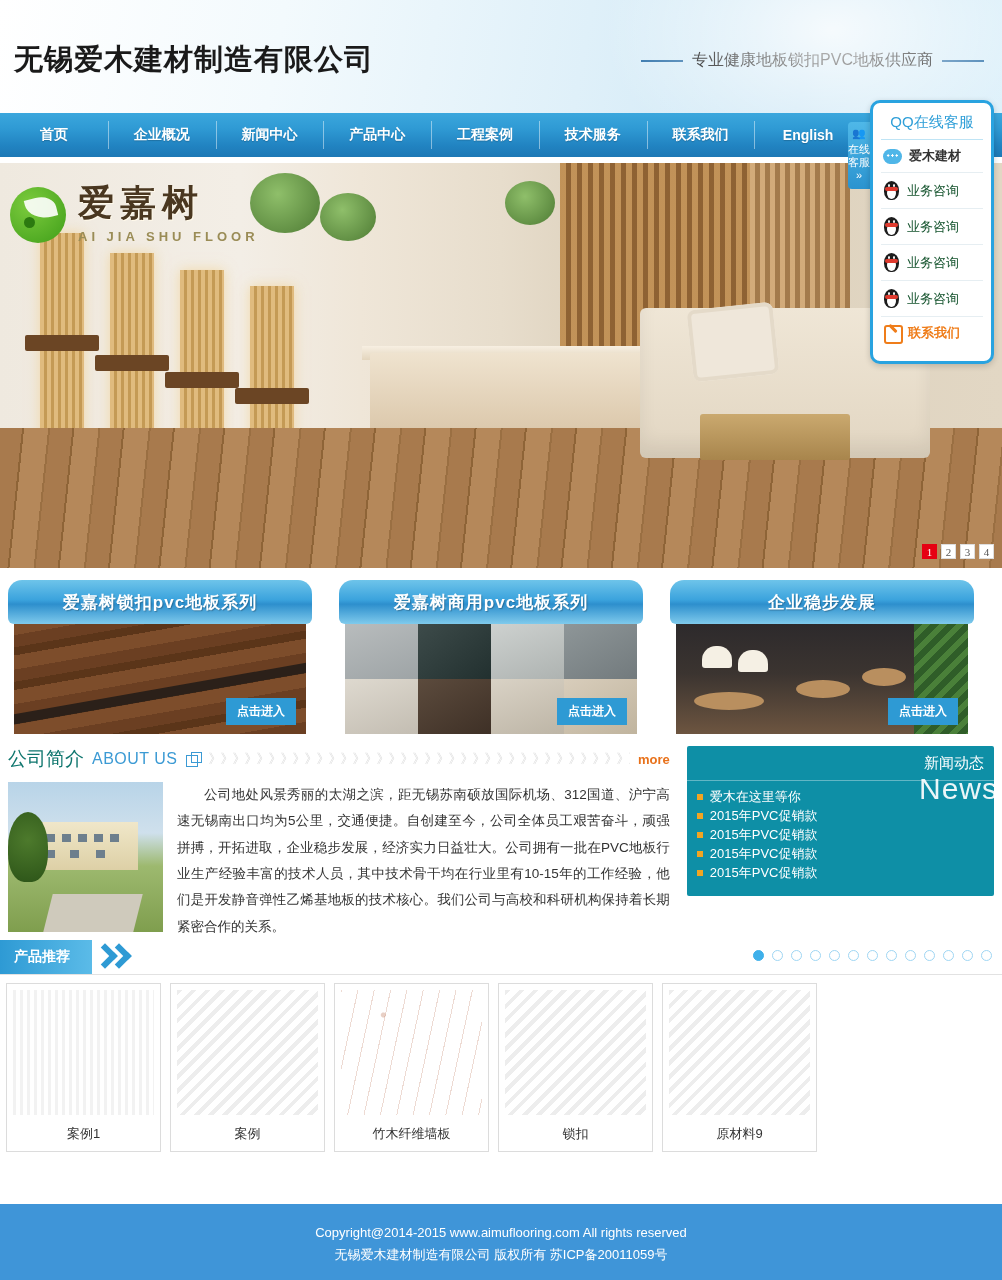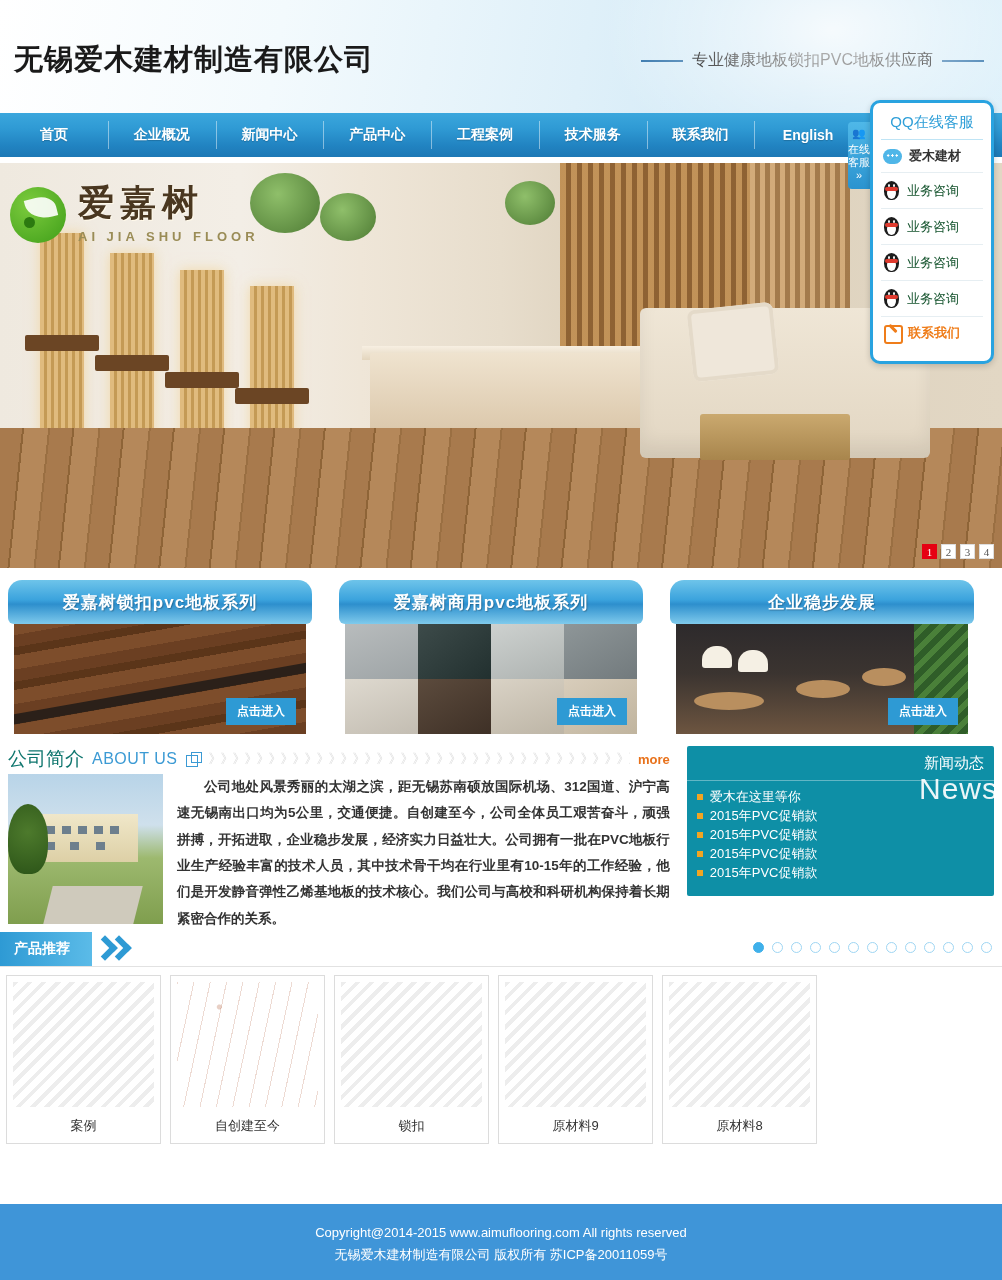--- a/index.html
+++ b/index.html
@@ -187,21 +187,21 @@
   .about { width: 668px; }
   .about-head { display: flex; align-items: center; gap: 8px; padding-bottom: 2px; }
   .ah-cn { font-size: 19px; color: #0f766e; }
   .ah-en { font-size: 16px; color: #3b9ad4; letter-spacing: .5px; }
   .ah-ico { width: 15px; height: 14px; position: relative; }
   .ah-ico::before{content:"";position:absolute;left:0;top:3px;width:10px;height:10px;border:1.5px solid #3b9ad4;}
   .ah-ico::after{content:"";position:absolute;left:5px;top:0;width:9px;height:9px;border:1.5px solid #3b9ad4;}
   .ah-chevs { flex: 1; overflow: hidden; color: #d9d9d9; font-size: 13px;
               letter-spacing: -1px; white-space: nowrap; user-select:none;}
   .ah-more { color: #e8711a; font-size: 13px; font-weight: bold; cursor: pointer; }
-  .about-body { display: flex; gap: 14px; margin-top: 0; font-weight: bold; }
+  .about-body { display: flex; gap: 14px; margin-top: 8px; }
   .about-photo {
     width: 155px; height: 150px; flex: none; position: relative; overflow: hidden;
     background: linear-gradient(180deg,#b8d4e8 0%,#cfe0ec 34%,#9db96f 56%,#7f9e4e 100%);
   }
   .about-photo .bldg{ position:absolute; left:26px; top:40px; width:104px; height:48px;
     background: linear-gradient(180deg,#f0e7c9,#ddd0a6);}
   .about-photo .win{ position:absolute; top:52px; width:9px; height:8px; background:#6d7f8d;}
   .about-photo .tree{ position:absolute; left:0; top:30px; width:40px; height:70px;
     background:radial-gradient(circle at 50% 40%,#4d7a2c,#2c5418); border-radius:50% 50% 40% 40%;}
   .about-photo .road{ position:absolute; left:40px; bottom:0; width:90px; height:38px;
@@ -517,37 +517,37 @@
       <span class="pd"></span>
       <span class="pd"></span>
       <span class="pd"></span>
       <span class="pd"></span>
     </div>
 </div>
 <div class="prod-sep"></div>
 
 <div class="prods" id="prods">
     <div class="prod">
+      <div class="thumb t1 tx-v"></div>
+      <div class="cap">案例1</div>
+    </div>
+    <div class="prod">
       <div class="thumb t2 tx-d"></div>
       <div class="cap">案例</div>
     </div>
     <div class="prod">
       <div class="thumb t3 tx-m"></div>
-      <div class="cap">自创建至今</div>
+      <div class="cap">竹木纤维墙板</div>
     </div>
     <div class="prod">
       <div class="thumb t4 tx-d"></div>
       <div class="cap">锁扣</div>
     </div>
     <div class="prod">
       <div class="thumb t5 tx-d"></div>
       <div class="cap">原材料9</div>
     </div>
-    <div class="prod">
-      <div class="thumb t6 tx-d"></div>
-      <div class="cap">原材料8</div>
-    </div>
   </div>
 
 <div class="footer">
   <div>Copyright@2014-2015 www.aimuflooring.com All rights reserved</div>
   <div>无锡爱木建材制造有限公司 版权所有 苏ICP备20011059号</div>
 </div>
 
 </body></html>

